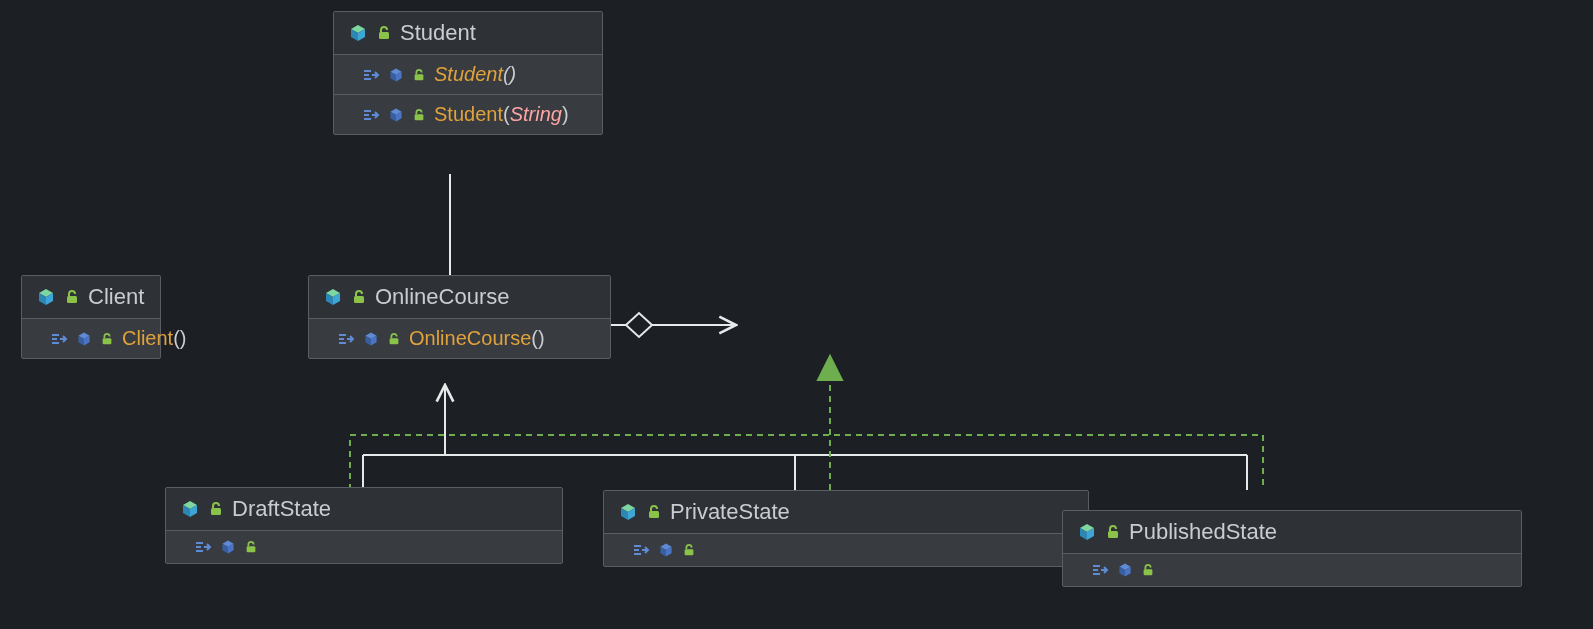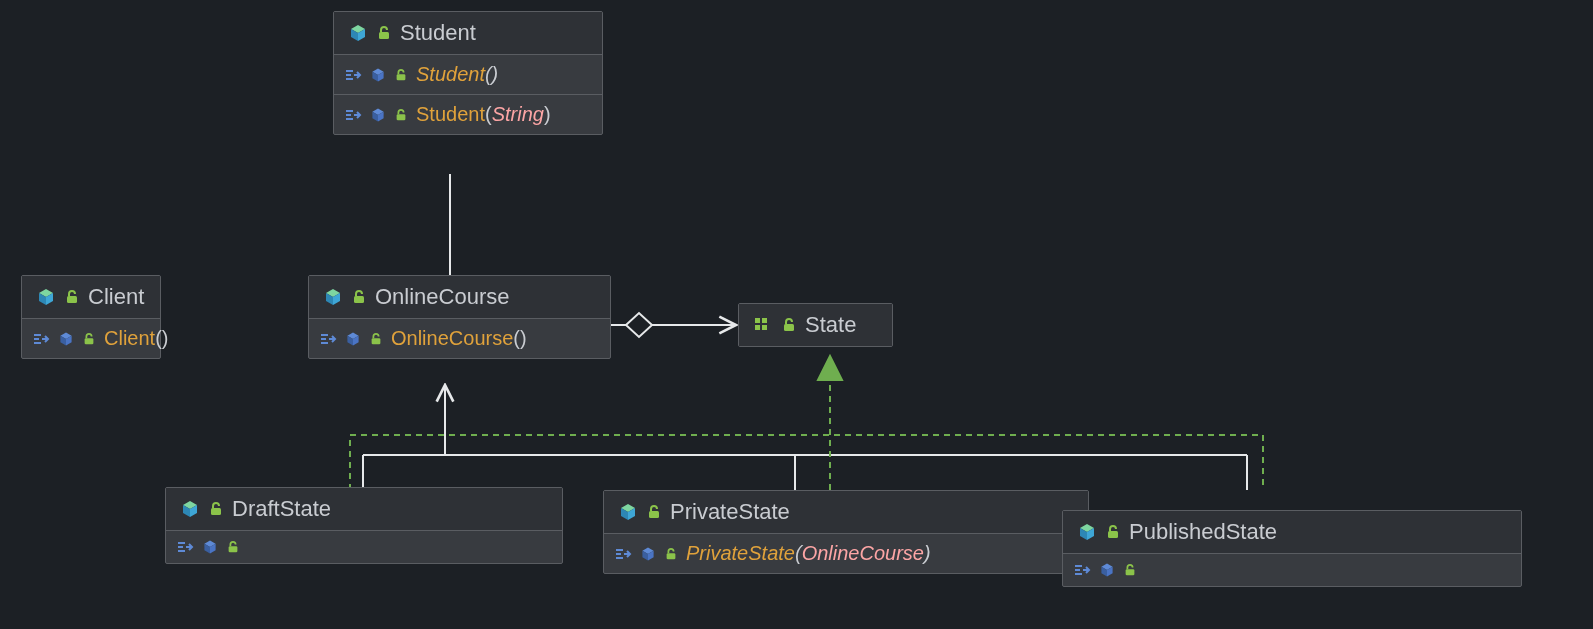--- a/index.html
+++ b/index.html
@@ -2,21 +2,21 @@
 <html><head>
 <meta charset="utf-8">
 <style>
   html,body{margin:0;padding:0;width:1593px;height:629px;background:#1c2025;font-family:"Segoe UI",Arial,sans-serif;overflow:hidden;}
   .stage{position:absolute;left:0;top:0;width:1593px;height:629px;}
   svg.wires{position:absolute;left:0;top:0;width:1593px;height:629px;pointer-events:none;}
   .node{position:absolute;background:#383b40;border:1px solid #5a5d62;border-radius:2px;box-sizing:border-box;}
   .node .head{background:#2e3136;display:flex;align-items:center;gap:8px;padding:8px 14px;border-bottom:1px solid #5a5d62;box-sizing:border-box;white-space:nowrap;}
   .node.simple .head{border-bottom:none;}
   .node .title{color:#c9ccd1;font-size:22px;}
-  .row{display:flex;align-items:center;gap:8px;padding:8px 10px;white-space:nowrap;border-bottom:1px solid #5a5d62;}
+  .row{display:flex;align-items:center;gap:8px;padding:8px 28px;white-space:nowrap;border-bottom:1px solid #5a5d62;}
   .row:last-child{border-bottom:none;}
   .mname{color:#e0a23b;font-size:20px;}
   .paren{color:#c9ccd1;font-size:20px;}
   .ptype{color:#fca5a5;font-size:20px;font-style:italic;}
   .italic .mname{font-style:italic;}
   .italic .paren{font-style:italic;}
   
   .ico{display:inline-flex;align-items:center;}
   .ico svg{display:block;}
 </style>
@@ -204,39 +204,20 @@
       <span class="ico">
           <svg width="14" height="14" viewBox="0 0 16 16">
             <path d="M5 7 V5 a3 3 0 0 1 6 0" fill="none" stroke="#8bc34a" stroke-width="2"></path>
             <rect x="3" y="7" width="10" height="7" rx="1.5" fill="#8bc34a"></rect>
           </svg>
         </span>
       <span><span class="mname">OnlineCourse</span><span class="paren">()</span></span>
     </div>
   </div>
 
-  <div class="node simple" style="left:738px;top:303px;width:155px;">
-    <div class="head">
-      <span class="ico">
-          <svg width="20" height="18" viewBox="0 0 20 18">
-            <rect x="2" y="2" width="5" height="5" fill="#8bc34a"></rect>
-            <rect x="9" y="2" width="5" height="5" fill="#8bc34a"></rect>
-            <rect x="2" y="9" width="5" height="5" fill="#8bc34a"></rect>
-            <rect x="9" y="9" width="5" height="5" fill="#8bc34a"></rect>
-          </svg>
-        </span>
-      <span class="ico">
-          <svg width="16" height="16" viewBox="0 0 16 16">
-            <path d="M5 7 V5 a3 3 0 0 1 6 0" fill="none" stroke="#8bc34a" stroke-width="2"></path>
-            <rect x="3" y="7" width="10" height="7" rx="1.5" fill="#8bc34a"></rect>
-          </svg>
-        </span>
-      <span class="title">State</span>
-    </div>
-  </div>
 
   <div class="node" style="left:165px;top:487px;width:398px;">
     <div class="head">
       <span class="ico">
           <svg width="20" height="20" viewBox="0 0 20 20">
             <path d="M10 2 L17 6 L10 10 L3 6 Z" fill="#7ed6a0"></path>
             <path d="M3 6 L3 14 L10 18 L10 10 Z" fill="#2d87b5"></path>
             <path d="M10 10 L17 6 L17 14 L10 18 Z" fill="#3ea6d6"></path>
           </svg>
         </span>
@@ -305,21 +286,20 @@
             <path d="M3 6 L3 14 L10 18 L10 10 Z" fill="#3a5fa0"></path>
             <path d="M10 10 L17 6 L17 14 L10 18 Z" fill="#4a74c4"></path>
           </svg>
         </span>
       <span class="ico">
           <svg width="14" height="14" viewBox="0 0 16 16">
             <path d="M5 7 V5 a3 3 0 0 1 6 0" fill="none" stroke="#8bc34a" stroke-width="2"></path>
             <rect x="3" y="7" width="10" height="7" rx="1.5" fill="#8bc34a"></rect>
           </svg>
         </span>
-      <span><span class="mname">PrivateState</span><span class="paren">(</span><span class="ptype">OnlineCourse</span><span class="paren">)</span></span>
     </div>
   </div>
 
   <div class="node" style="left:1062px;top:510px;width:460px;">
     <div class="head">
       <span class="ico">
           <svg width="20" height="20" viewBox="0 0 20 20">
             <path d="M10 2 L17 6 L10 10 L3 6 Z" fill="#7ed6a0"></path>
             <path d="M3 6 L3 14 L10 18 L10 10 Z" fill="#2d87b5"></path>
             <path d="M10 10 L17 6 L17 14 L10 18 Z" fill="#3ea6d6"></path>

